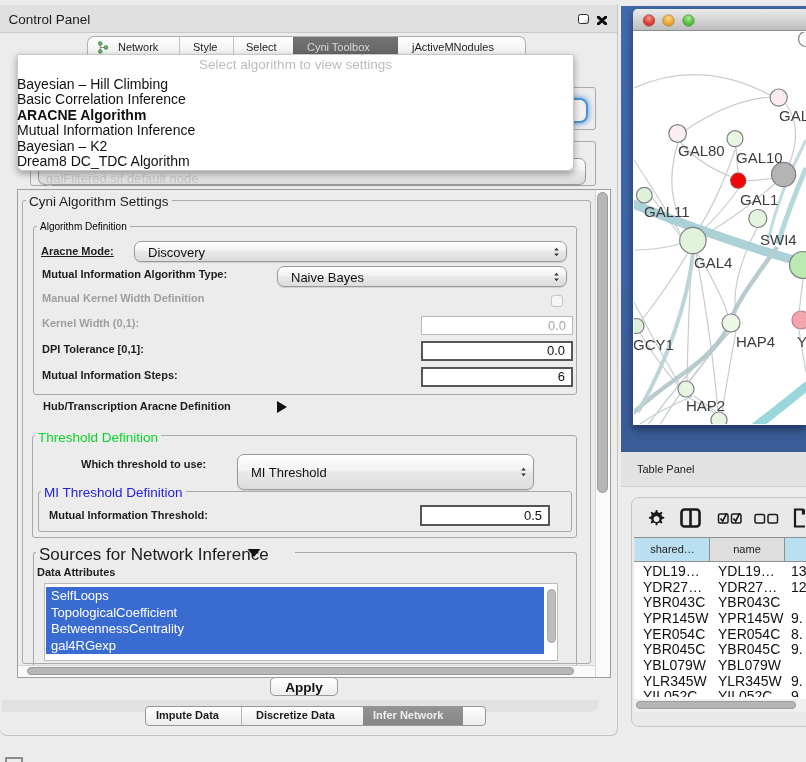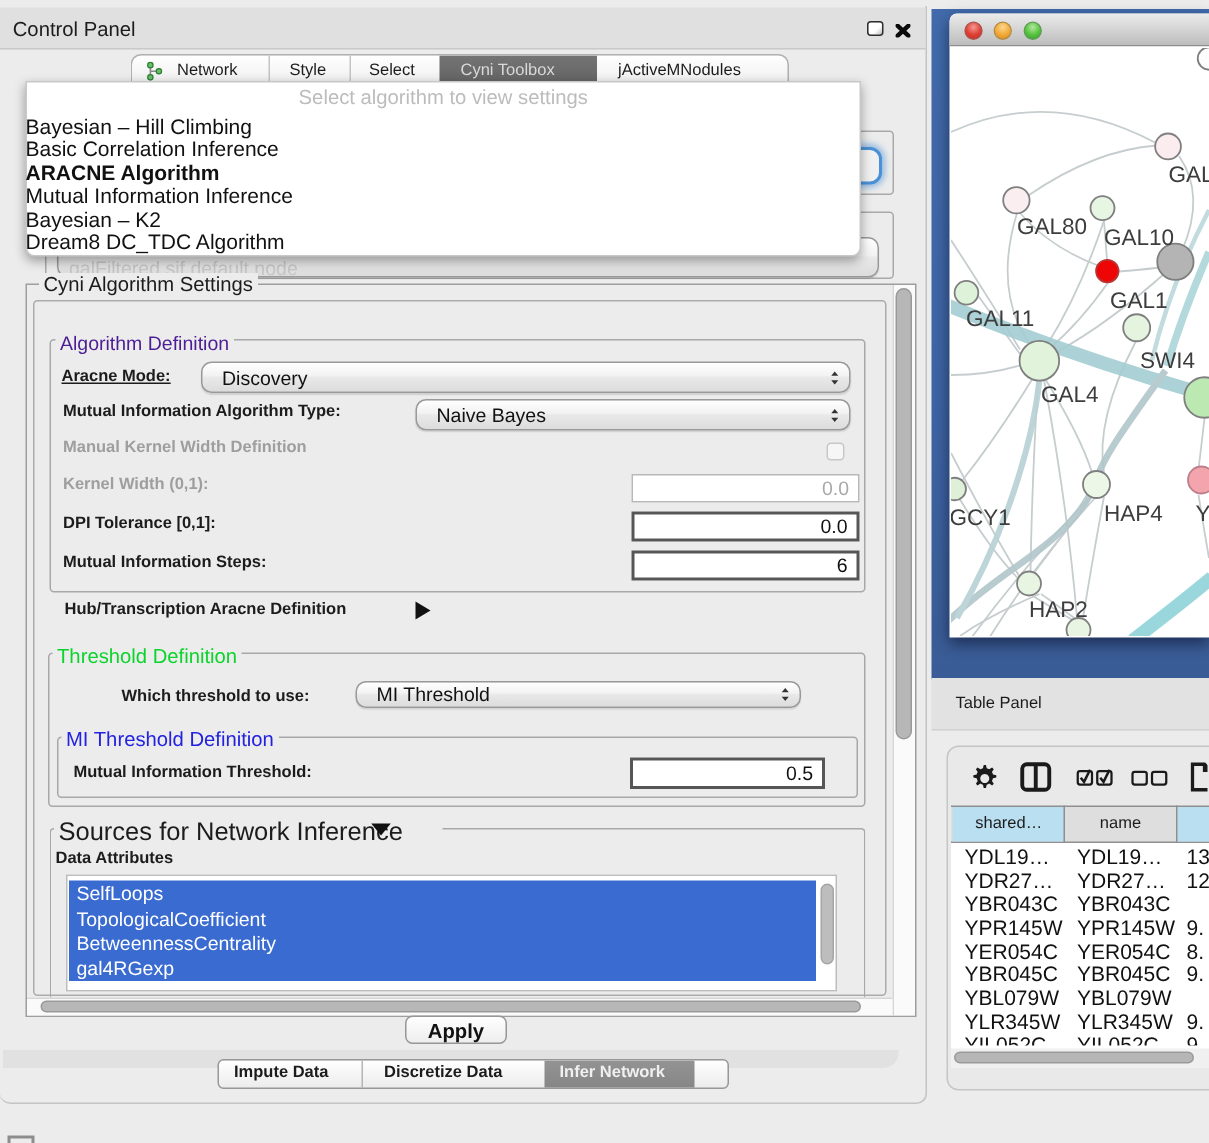--- a/index.html
+++ b/index.html
@@ -50,30 +50,30 @@
 
 <div class="abs" style="left:30px;top:87px;width:566px;height:43px;border:1px solid #a9a9a9;border-radius:3px;"></div>
 <div class="abs" style="left:37px;top:98px;width:551px;height:25px;border:2px solid #4a90d6;border-radius:8px;box-shadow:0 0 4px 2px rgba(74,144,214,0.55);background:#f0f0f0;"></div>
 <div class="abs" style="left:30px;top:141px;width:566px;height:45px;border:1px solid #a9a9a9;border-radius:3px;"></div>
 <div class="abs combo" style="left:38px;top:158px;width:548px;height:27px;"></div>
 <div class="abs" style="left:46px;top:171px;font-size:13px;color:#c6c6c6;white-space:nowrap;">galFiltered.sif default node</div>
 
 <div class="abs" style="left:17px;top:189px;width:594px;height:489px;border:1px solid #9e9e9e;background:#ececec;"></div>
 
 <div class="abs" style="left:22px;top:200px;width:569px;height:464px;border:1px solid #ababab;border-radius:3px;"></div>
-<div class="abs gtitle" style="left:26px;top:182px;font-size:13.5px;color:#1c1c1c;">Cyni Algorithm Settings</div>
+<div class="abs gtitle" style="left:26px;top:194px;font-size:13.5px;color:#1c1c1c;">Cyni Algorithm Settings</div>
 
 <div class="abs" style="left:595px;top:190px;width:15px;height:487px;background:#fafafa;border-left:1px solid #d5d5d5;"></div>
 <div class="abs" style="left:597px;top:192px;width:11px;height:301px;background:#b7b7b7;border:1px solid #999;border-radius:6px;"></div>
 
 <div class="abs" style="left:18px;top:665px;width:577px;height:12px;background:#fafafa;border-top:1px solid #d5d5d5;"></div>
 <div class="abs" style="left:27px;top:667px;width:547px;height:8px;background:#b7b7b7;border:1px solid #999;border-radius:5px;"></div>
 
 <div class="group" style="left:33px;top:226px;width:542px;height:167px;"></div>
-<div class="gtitle" style="left:37px;top:221px;font-size:13px;color:#4c1d95;">Algorithm Definition</div>
+<div class="gtitle" style="left:37px;top:221px;font-size:10px;color:#000000;">Algorithm Definition</div>
 
 <div class="abs lbl b" style="left:41px;top:245px;text-decoration:underline;">Aracne Mode:</div>
 <div class="combo" style="left:134px;top:241px;width:433px;height:21px;">
       <span class="ct">Discovery</span>
   <svg class="updown" viewBox="0 0 9 14">
         <path d="M1.5 5 L4.5 1.5 L7.5 5 Z" fill="#333"></path>
         <path d="M1.5 9 L4.5 12.5 L7.5 9 Z" fill="#333"></path>
       </svg>
     </div>
 
@@ -100,21 +100,21 @@
 
 <div class="abs lbl b" style="left:43px;top:399.5px;">Hub/Transcription Aracne Definition</div>
 <svg class="abs" style="left:276px;top:400px;" width="12" height="14" viewBox="0 0 12 14">
       <path d="M1 1 L11 7 L1 13 Z" fill="#111"></path>
     </svg>
 
 <div class="group" style="left:32px;top:435px;width:543px;height:101px;"></div>
 <div class="gtitle" style="left:35px;top:430px;font-size:13.5px;color:#0cd42c;">Threshold Definition</div>
 
 <div class="abs lbl b" style="left:81px;top:457.5px;">Which threshold to use:</div>
-<div class="combo" style="left:237px;top:454px;width:297px;height:18px;padding-left:48px;">
+<div class="combo" style="left:237px;top:454px;width:297px;height:36px;padding-left:48px;">
       <span class="ct">MI Threshold</span>
   <svg class="updown" viewBox="0 0 9 14">
         <path d="M1.5 5 L4.5 1.5 L7.5 5 Z" fill="#333"></path>
         <path d="M1.5 9 L4.5 12.5 L7.5 9 Z" fill="#333"></path>
       </svg>
     </div>
 
 <div class="group" style="left:38px;top:491px;width:532px;height:39px;"></div>
 <div class="gtitle" style="left:41px;top:485px;font-size:13.5px;color:#2222e0;">MI Threshold Definition</div>
 

